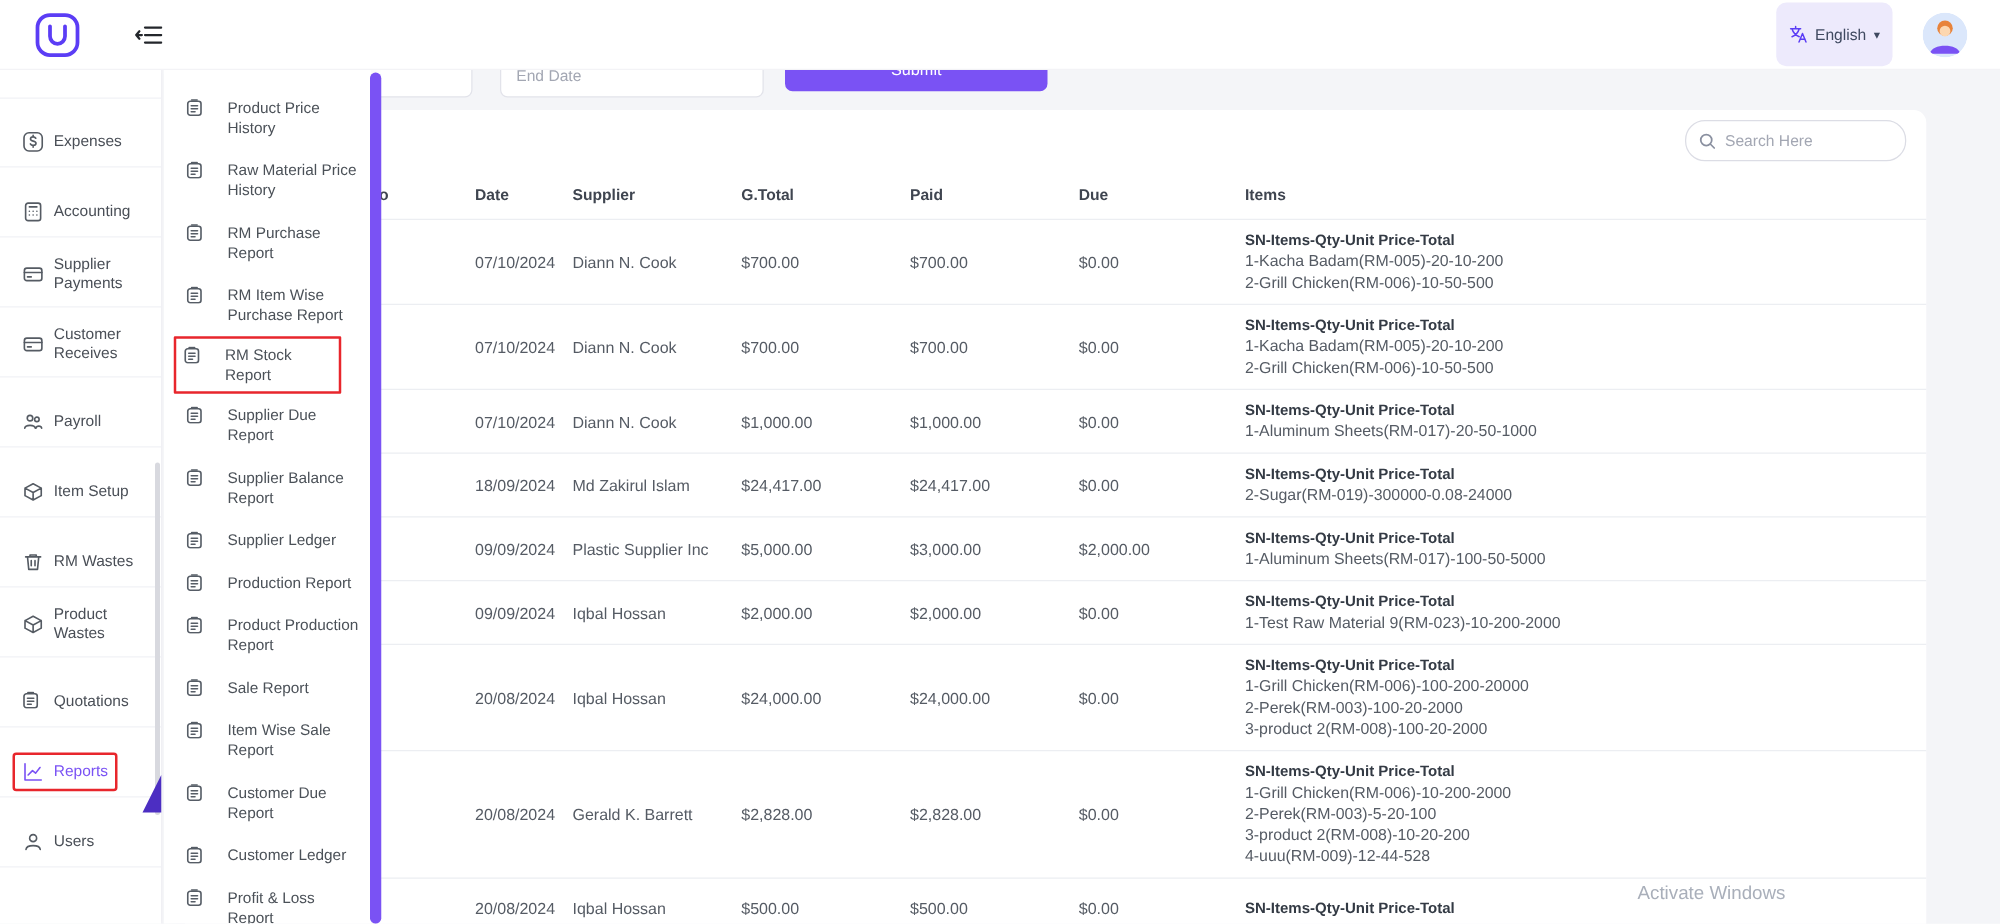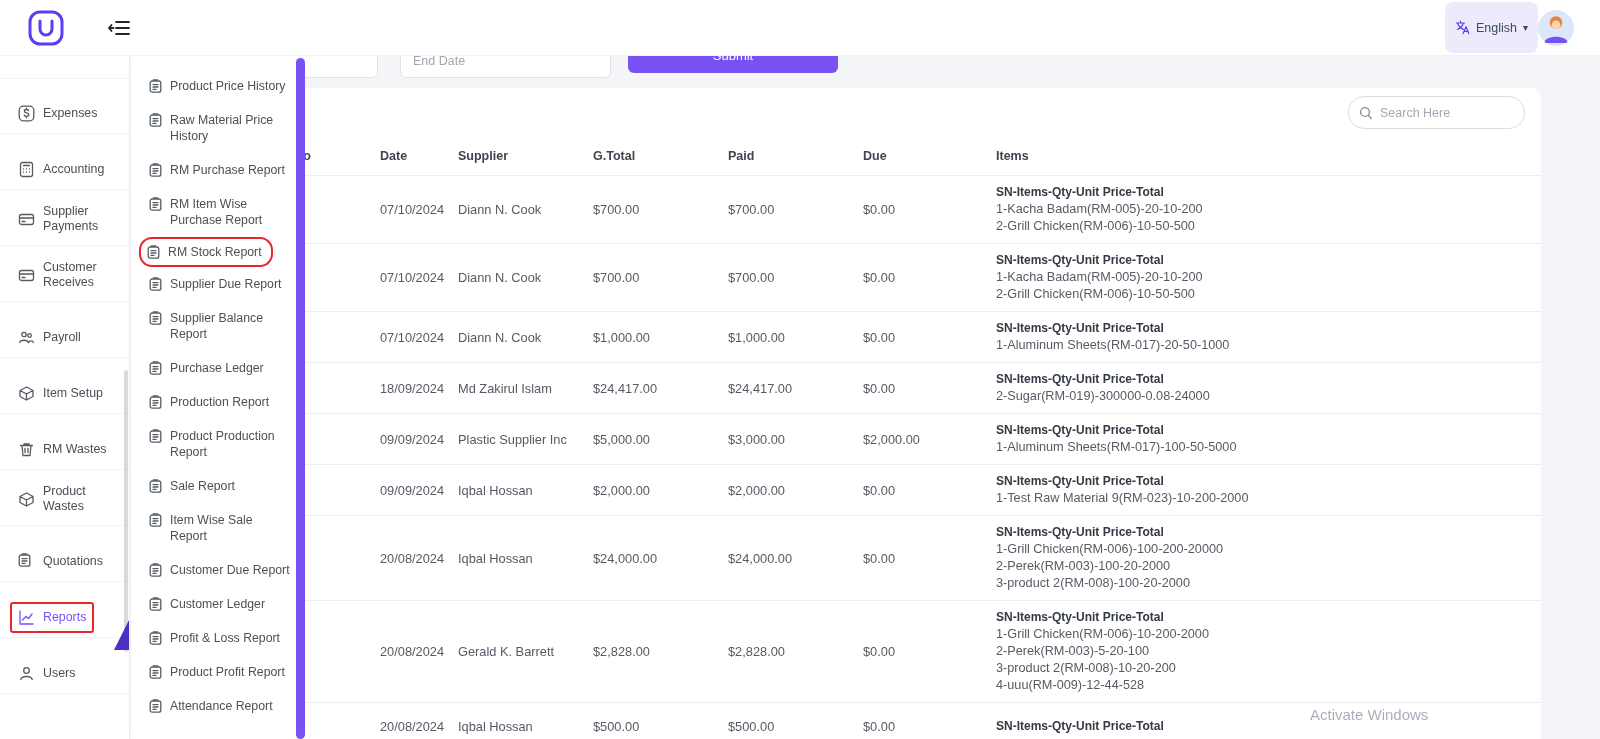--- a/index.html
+++ b/index.html
@@ -13,21 +13,21 @@
   html,body{width:1600px;height:739px;overflow:hidden}
   body{position:relative;font-family:"Liberation Sans",sans-serif;background:#f4f5f8;color:var(--text)}
 
   
   .topbar{position:absolute;top:0;left:0;width:1600px;height:56px;background:#fff;z-index:50;
           display:flex;align-items:center;padding:0 26px;border-bottom:1px solid #f3f3f6}
   .logo{width:40px;height:40px;display:flex;align-items:center;justify-content:center;margin-right:42px;cursor:pointer}
   .menu-toggle{display:flex;align-items:center;cursor:pointer}
   .topbar-spacer{flex:1}
   .lang{display:flex;align-items:center;gap:6px;background:#edeafc;border-radius:8px;
-        padding:18px 10px;font-size:12.5px;color:#3f4960;cursor:pointer}
+        padding:18px 10px;font-size:12.5px;color:#3f4960;margin-right:24px;cursor:pointer}
   .lang .caret{font-size:10px;color:#3f4960}
   .avatar{width:36px;height:36px;border-radius:50%;overflow:hidden;cursor:pointer;flex:none}
 
   
   .sidebar{position:absolute;top:56px;bottom:0;left:0;width:130px;background:#fff;z-index:30;
            padding-top:22px;border-right:1px solid #ededf2}
   .side-item{position:relative;display:flex;align-items:flex-end;min-height:56px;
              padding:4px 4px 4px 10px;border-bottom:1px solid #f1f2f6;cursor:pointer}
   .side-item:first-child{border-top:1px solid #f1f2f6}
   .iw{display:flex;align-items:center;gap:8px;border:2px solid transparent;padding:5px 6px;border-radius:3px}
@@ -36,23 +36,23 @@
   .s-label{font-size:12.4px;line-height:15px;color:#4a4f57}
   .side-item.active .s-label,.side-item.active .s-icon{color:var(--accent)}
   .tri{position:absolute;right:0;bottom:-13px;width:0;height:0;
        border-bottom:30px solid #4c2ec2;border-left:15px solid transparent;z-index:3}
   .sidebar-scrollbar{position:absolute;left:124px;top:314px;width:4px;height:282px;
                      background:#d8d9df;border-radius:2px}
 
   
   .submenu{position:absolute;top:56px;bottom:0;left:131px;width:166px;background:#fff;z-index:40;
            padding-top:13px;box-shadow:3px 0 8px rgba(40,40,60,.05);overflow:hidden}
-  .sub-item{display:flex;align-items:flex-start;gap:8px;padding:7px 4px 7px 16px;
+  .sub-item{display:flex;align-items:flex-start;gap:20px;padding:7px 4px 7px 16px;
             border:2px solid transparent;cursor:pointer}
-  .sub-item.annot{border-color:var(--annot);border-radius:13px;margin:0 24px 0 8px;padding:5px 2px 5px 6px}
+  .sub-item.annot{border-color:var(--annot);border-radius:1px;margin:0 24px 0 8px;padding:5px 2px 5px 6px}
   .doc-icon{flex:none;margin-top:1px;color:#565d66;display:flex}
   .sub-label{font-size:12.3px;line-height:16px;color:#4b5158}
   .submenu-scrollbar{position:absolute;left:296px;top:58px;bottom:0;width:9px;
                      background:var(--accent);border-radius:5px;z-index:46;cursor:pointer}
 
   
   .date-input{position:absolute;top:44px;height:34px;border:1px solid #e2e3ea;border-radius:6px;
               padding:0 12px;font-size:12.5px;color:#444;background:#fff;z-index:5;outline:none;
               font-family:inherit}
   .start-date{left:150px;width:228px}
@@ -328,21 +328,21 @@
     <span class="sub-label">Supplier Balance Report</span>
   </div>
 
   <div class="sub-item">
     <span class="doc-icon">
           <svg width="13" height="14" viewBox="0 0 13 14">
             <rect x="1.2" y="2" width="10.6" height="11.2" rx="2" stroke="currentColor" stroke-width="1.3" fill="none" stroke-linecap="round" stroke-linejoin="round"></rect>
             <path d="M4.3 1h4.4M4 5.6h5M4 8h5M4 10.4h3" stroke="currentColor" stroke-width="1.3" fill="none" stroke-linecap="round" stroke-linejoin="round"></path>
           </svg>
         </span>
-    <span class="sub-label">Purchase Ledger</span>
+    <span class="sub-label">Supplier Ledger</span>
   </div>
 
   <div class="sub-item">
     <span class="doc-icon">
           <svg width="13" height="14" viewBox="0 0 13 14">
             <rect x="1.2" y="2" width="10.6" height="11.2" rx="2" stroke="currentColor" stroke-width="1.3" fill="none" stroke-linecap="round" stroke-linejoin="round"></rect>
             <path d="M4.3 1h4.4M4 5.6h5M4 8h5M4 10.4h3" stroke="currentColor" stroke-width="1.3" fill="none" stroke-linecap="round" stroke-linejoin="round"></path>
           </svg>
         </span>
     <span class="sub-label">Production Report</span>

